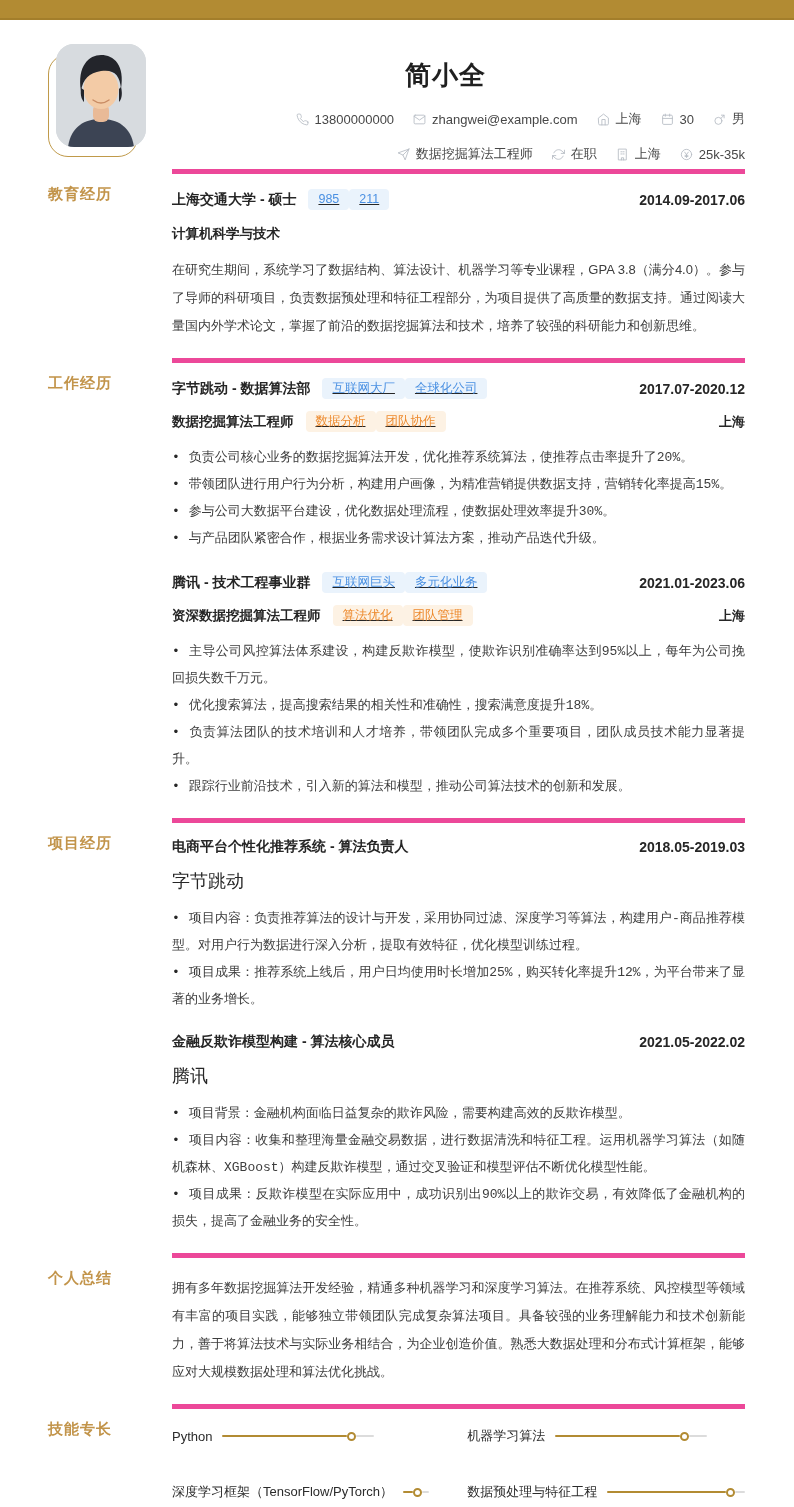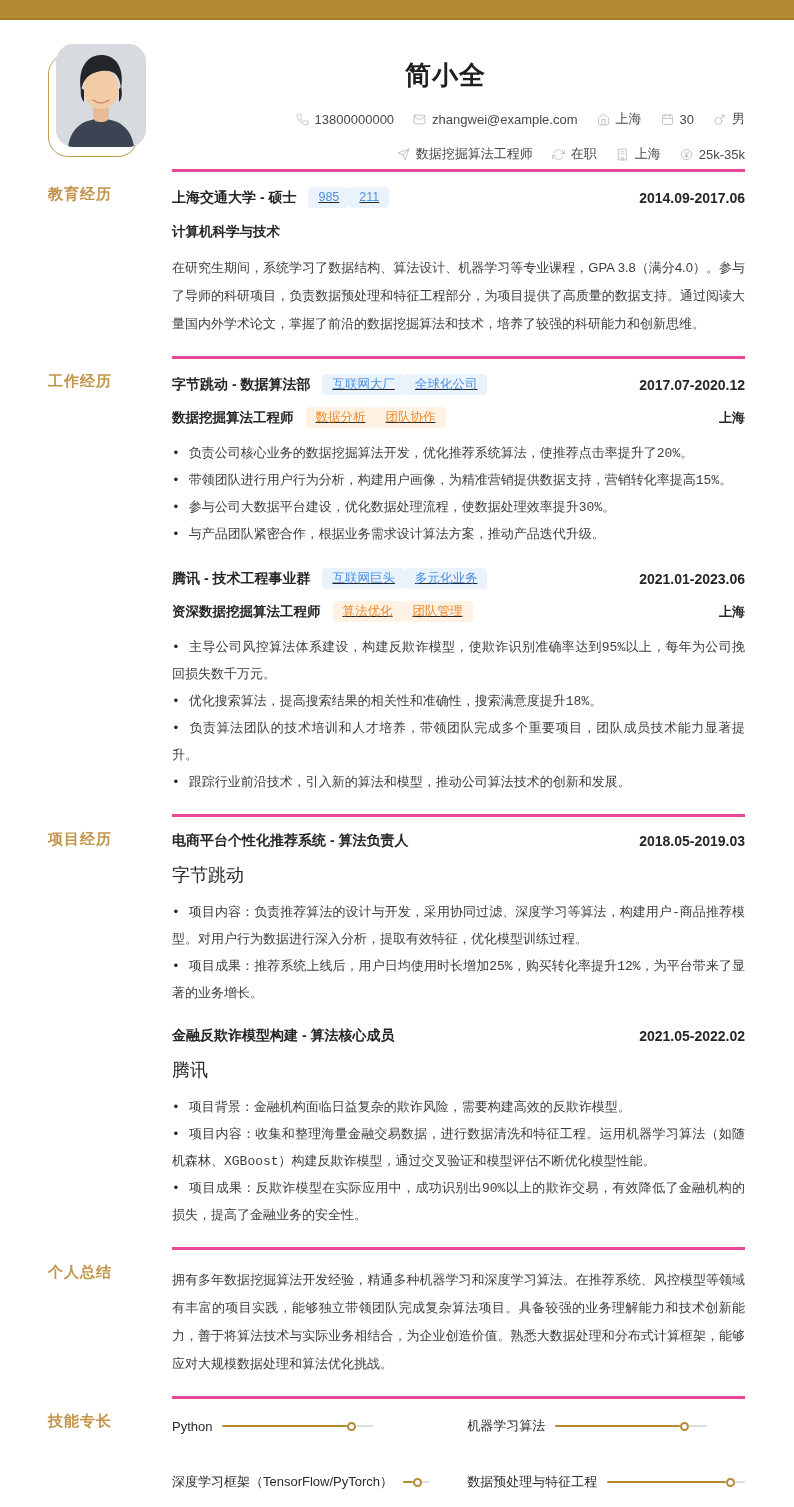--- a/index.html
+++ b/index.html
@@ -19,21 +19,21 @@
   .photo svg { display:block; }
   .header-main { flex:1; padding-top:14px; }
   .name { text-align:center; font-size:26px; font-weight:700; letter-spacing:1px; color:#1f1f1f; }
   .contact-row { display:flex; justify-content:flex-end; align-items:center; gap:19px; margin-top:17px; font-size:13px; color:#474747; }
   .ci { display:inline-flex; align-items:center; gap:6px; }
   .ci svg { width:13px; height:13px; stroke:#b6bcc4; fill:none; stroke-width:1.6; stroke-linecap:round; stroke-linejoin:round; }
 
   
   .section { display:flex; padding:0 49px 0 48px; }
   .sec-label { width:124px; flex:0 0 auto; padding-top:16px; font-size:15px; font-weight:600; color:#C2944A; letter-spacing:1px; }
-  .sec-content { flex:1; border-top:3px solid #ec4899; padding-top:15px; padding-bottom:18px; min-width:0; }
+  .sec-content { flex:1; border-top:5px solid #ec4899; padding-top:15px; padding-bottom:18px; min-width:0; }
 
   .entry + .entry { margin-top:20px; }
   .erow { display:flex; align-items:center; }
   .etitle { font-size:14px; font-weight:700; color:#262626; }
   .edate { margin-left:auto; font-size:14px; font-weight:700; color:#262626; white-space:nowrap; }
   .eloc  { margin-left:auto; font-size:13px; font-weight:700; color:#262626; }
   .rolerow { margin-top:12px; }
   .role { font-size:13.5px; font-weight:700; }
   .tags { display:inline-flex; gap:0; margin-left:12px;text-decoration:underline; }
   .tag { font-size:12.5px; padding:2px 10px; border-radius:4px; line-height:17px; white-space:nowrap; }

